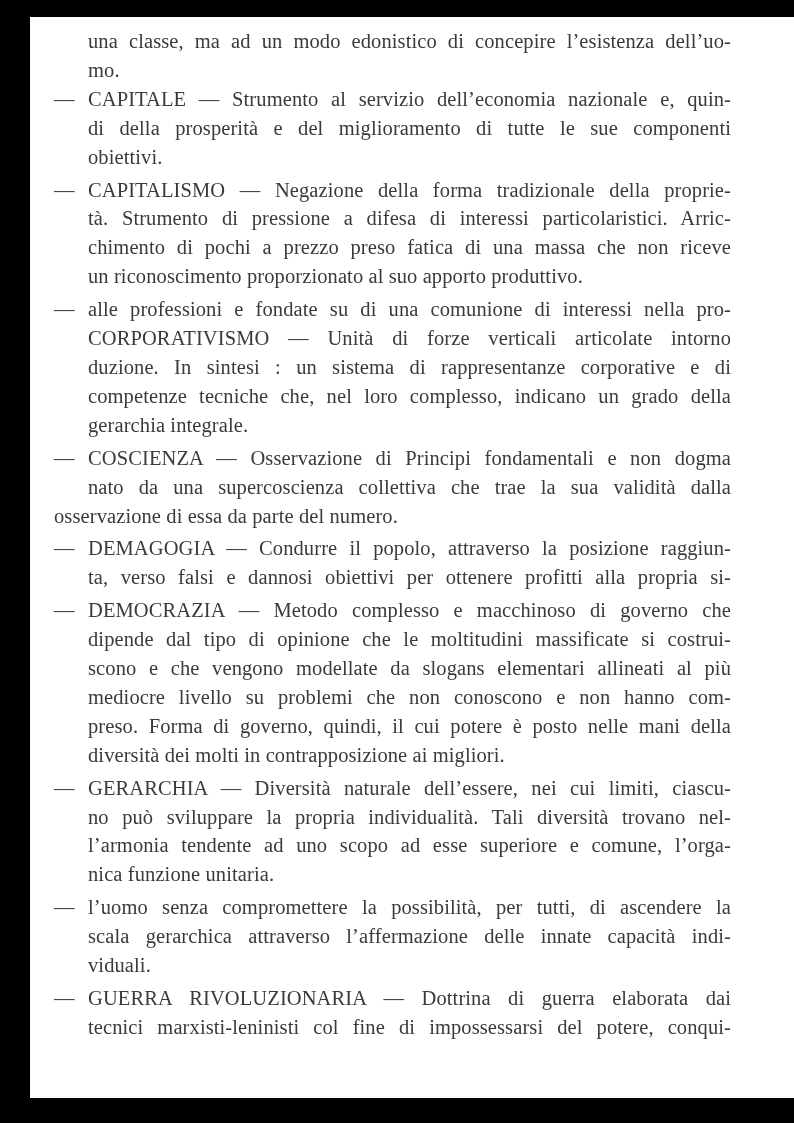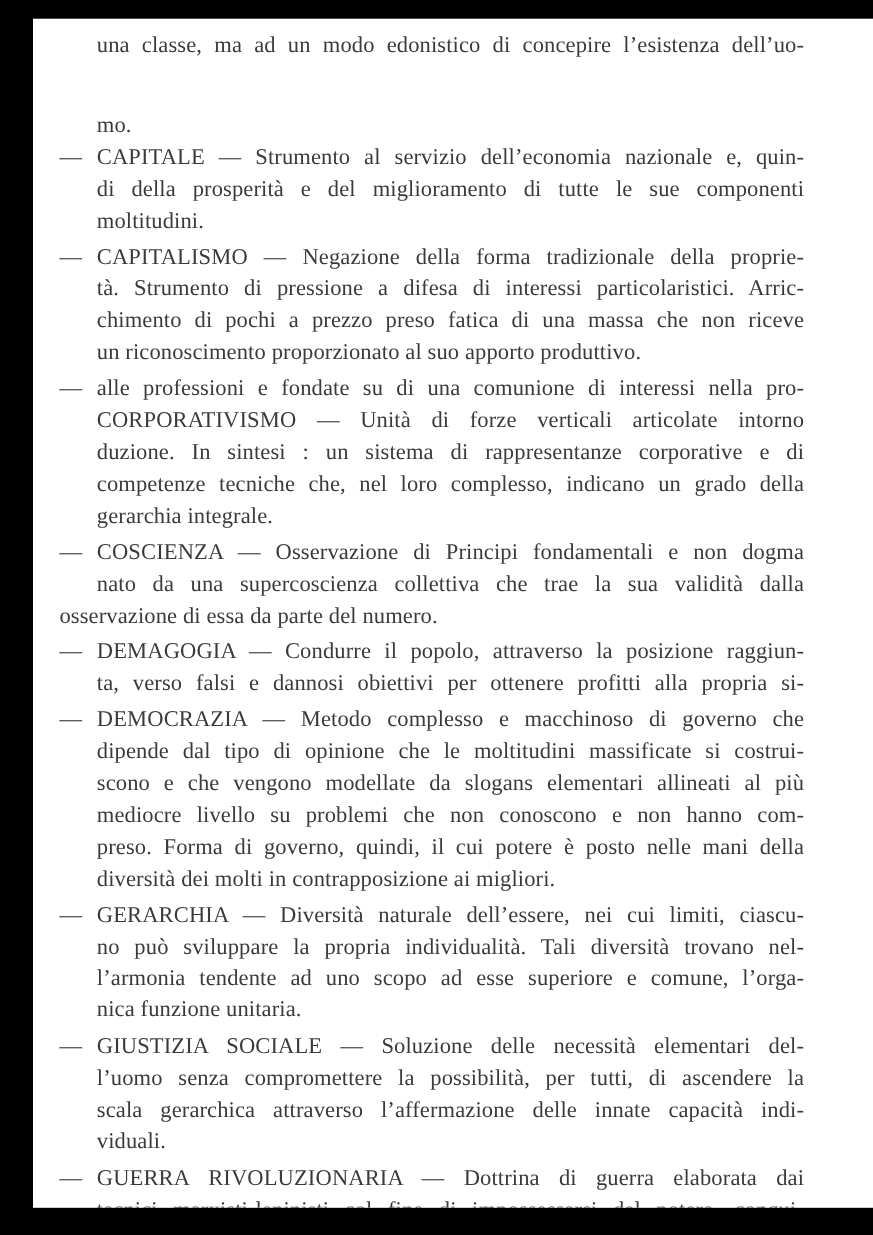--- a/index.html
+++ b/index.html
@@ -22,28 +22,28 @@
   .cont { padding-left:34px; }
 </style>
 </head>
 <body>
 
 <div class="page">
   <div class="text">
 
     <div class="cont">
       <span class="line" style="display:block;text-align-last:justify;white-space:nowrap;">una classe, ma ad un modo edonistico di concepire l’esistenza dell’uo-</span>
-      <span class="line" style="display:block;margin-top:44px;">mo.</span>
+      <span class="line" style="display:block;">mo.</span>
     </div>
 
     <div class="entry">
       <span class="dash">—</span>
       <span class="line">CAPITALE — Strumento al servizio dell’economia nazionale e, quin-</span>
       <span class="line">di della prosperità e del miglioramento di tutte le sue componenti</span>
-      <span class="line last">moltitudini.</span>
+      <span class="line last">obiettivi.</span>
     </div>
 
     <div class="entry">
       <span class="dash">—</span>
       <span class="line">CAPITALISMO — Negazione della forma tradizionale della proprie-</span>
       <span class="line">tà. Strumento di pressione a difesa di interessi particolaristici. Arric-</span>
       <span class="line">chimento di pochi a prezzo preso fatica di una massa che non riceve</span>
       <span class="line last">un riconoscimento proporzionato al suo apporto produttivo.</span>
     </div>
 
@@ -82,21 +82,20 @@
     <div class="entry">
       <span class="dash">—</span>
       <span class="line">GERARCHIA — Diversità naturale dell’essere, nei cui limiti, ciascu-</span>
       <span class="line">no può sviluppare la propria individualità. Tali diversità trovano nel-</span>
       <span class="line">l’armonia tendente ad uno scopo ad esse superiore e comune, l’orga-</span>
       <span class="line last">nica funzione unitaria.</span>
     </div>
 
     <div class="entry">
       <span class="dash">—</span>
-      <span class="line">GIUSTIZIA SOCIALE — Soluzione delle necessità elementari del-</span>
       <span class="line">l’uomo senza compromettere la possibilità, per tutti, di ascendere la</span>
       <span class="line">scala gerarchica attraverso l’affermazione delle innate capacità indi-</span>
       <span class="line last">viduali.</span>
     </div>
 
     <div class="entry">
       <span class="dash">—</span>
       <span class="line">GUERRA RIVOLUZIONARIA — Dottrina di guerra elaborata dai</span>
       <span class="line">tecnici marxisti-leninisti col fine di impossessarsi del potere, conqui-</span>
 

